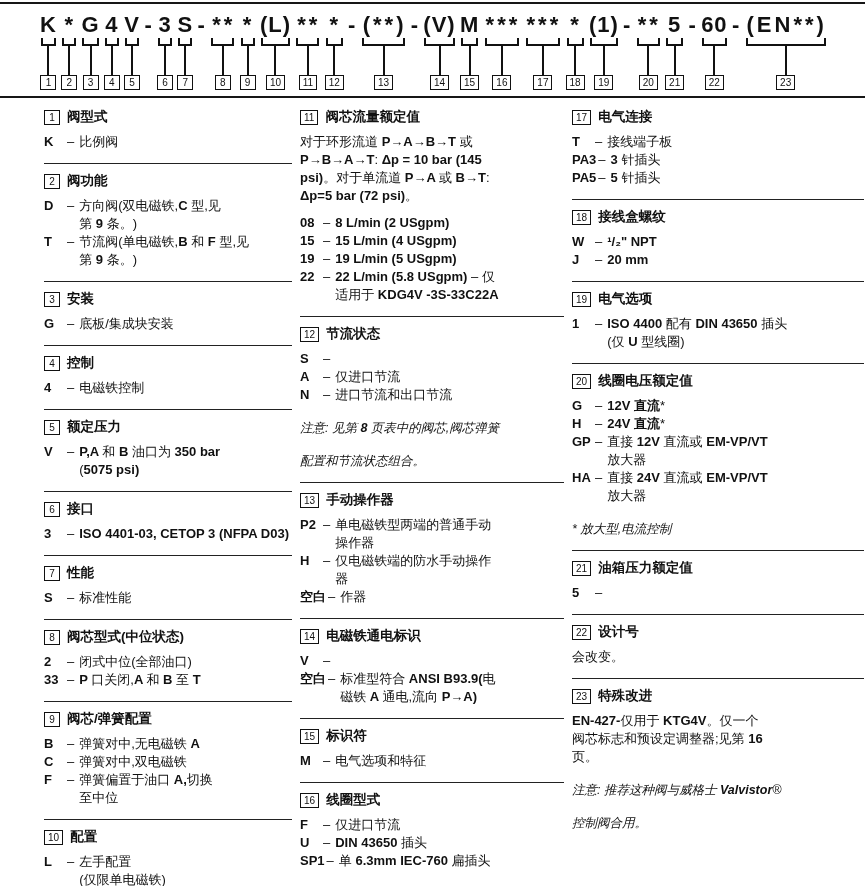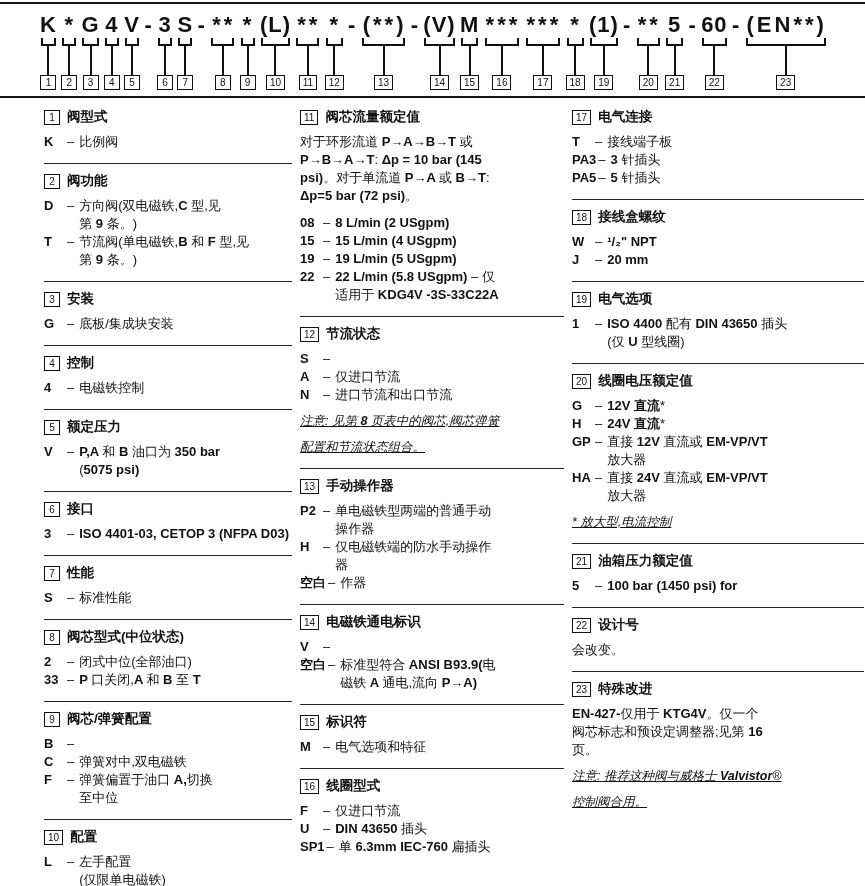--- a/index.html
+++ b/index.html
@@ -32,21 +32,21 @@
   .section{border-top:1.2px solid #222;padding-top:8px;margin-bottom:12px;}
   .col .section:first-child{border-top:none;padding-top:10px;}
   .sec-header{display:flex;align-items:center;gap:7px;margin-bottom:7px;}
   .sec-title{font-weight:bold;font-size:13.5px;}
   .intro-line,.text-line{font-size:13px;line-height:18px;}
   .intro-gap{height:9px;}
   .entry{display:flex;font-size:13px;line-height:18px;}
   .entry-code{font-weight:bold;min-width:21px;white-space:nowrap;}
   .entry-dash{margin:0 5px 0 2px;}
   .entry-desc{flex:1;}
-  .note{font-style:italic;font-size:12.5px;line-height:17px;margin-top:9px;text-decoration:underline;}
+  .note{font-style:italic;font-size:12.5px;line-height:17px;margin-top:16px;}
   .lat{font-weight:bold;}
 </style>
 </head>
 <body>
 
 <div class="top-rule"></div>
 
 <div class="code-area">
   <div class="code-row">
       <div class="seg">
@@ -337,20 +337,23 @@
         </div>
       </div>
       <div class="section">
         <div class="sec-header">
           <span class="numbox">9</span>
           <span class="sec-title">阀芯/弹簧配置</span>
         </div>
         <div class="entry">
           <span class="entry-code"><span class="lat">B</span></span>
           <span class="entry-dash">–</span>
+          <div class="entry-desc">
+            <div class="desc-line">弹簧对中,无电磁铁 <span class="lat">A</span></div>
+          </div>
         </div>
         <div class="entry">
           <span class="entry-code"><span class="lat">C</span></span>
           <span class="entry-dash">–</span>
           <div class="entry-desc">
             <div class="desc-line">弹簧对中,双电磁铁</div>
           </div>
         </div>
         <div class="entry">
           <span class="entry-code"><span class="lat">F</span></span>
@@ -631,23 +634,20 @@
         <div class="note">* 放大型,电流控制</div>
       </div>
       <div class="section">
         <div class="sec-header">
           <span class="numbox">21</span>
           <span class="sec-title">油箱压力额定值</span>
         </div>
         <div class="entry">
           <span class="entry-code"><span class="lat">5</span></span>
           <span class="entry-dash">–</span>
-          <div class="entry-desc">
-            <div class="desc-line"><span class="lat">100 bar (1450 psi) for</span></div>
-          </div>
         </div>
       </div>
       <div class="section">
         <div class="sec-header">
           <span class="numbox">22</span>
           <span class="sec-title">设计号</span>
         </div>
         <div class="text-line">会改变。</div>
       </div>
       <div class="section">

